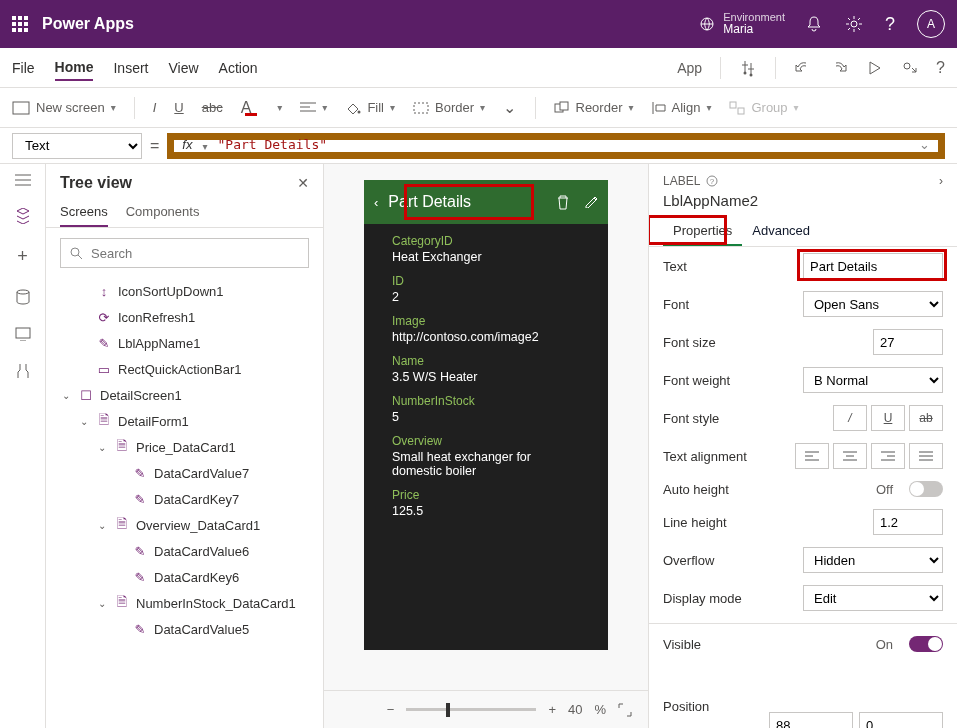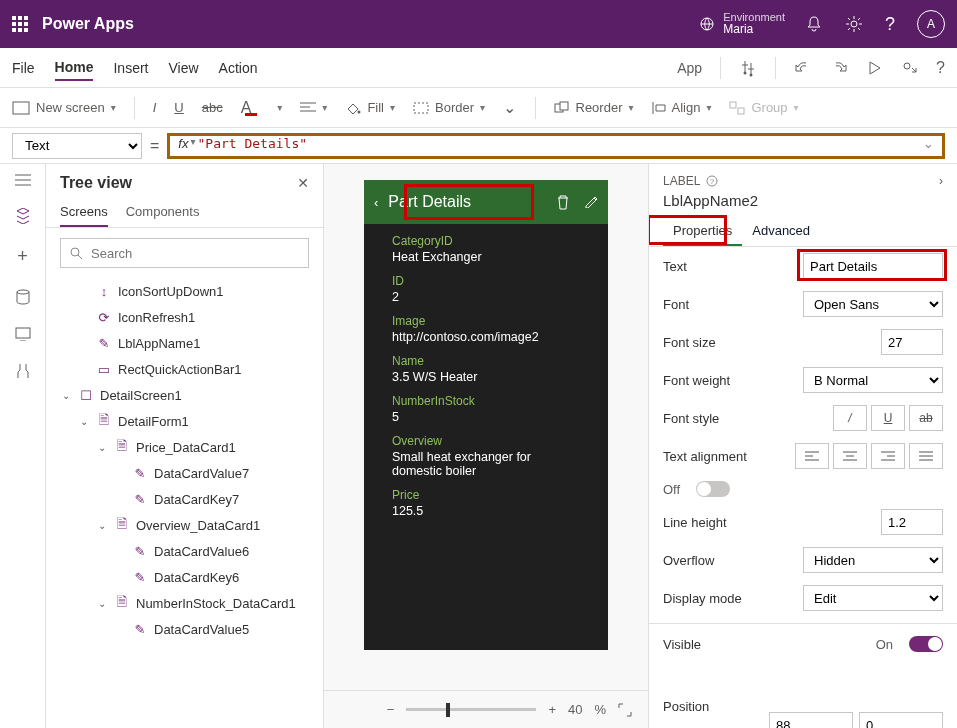--- a/index.html
+++ b/index.html
@@ -23,21 +23,21 @@
   .menubar .right .divider{width:1px;height:22px;background:#e1dfdd;}
   
   .cmdbar { height:40px; border-bottom:1px solid #e1dfdd; display:flex; align-items:center; padding:0 12px; gap:18px; color:#605e5c;}
   .cmdbar .divider{width:1px;height:22px;background:#e1dfdd;}
   .cmdbar .btn{display:flex;align-items:center;gap:6px;cursor:pointer;}
   .chev{font-size:10px;color:#777;}
   
   .fbar { height:36px; display:flex; align-items:center; padding:8px 12px; gap:8px; border-bottom:1px solid #e1dfdd;}
   .fbar select, .propsel{ height:26px; border:1px solid #c8c6c4; background:#fff; padding:0 8px; min-width:130px;}
   .fbar .eq{font-size:16px;color:#605e5c;}
-  .fbar .fx{border:3px solid #a16207; height:26px; flex:1; display:flex; align-items:flex-start; padding:0 8px; gap:2px;}
+  .fbar .fx{border:7px solid #a16207; height:26px; flex:1; display:flex; align-items:flex-end; padding:0 8px; gap:10px;}
   .fbar .fx .fxsym{font-style:italic;color:#333;}
   .fbar .fx .formula{color:#a31515; font-family:Consolas,monospace; font-size:13px;}
   .fbar .fx .exp{margin-left:auto;color:#888;}
   
   .main { display:flex; height:calc(728px - 48px - 40px - 40px - 36px); }
   .leftrail { width:46px; border-right:1px solid #e1dfdd; display:flex; flex-direction:column; align-items:center; padding-top:10px; gap:22px; color:#605e5c;}
   .leftrail .ic{cursor:pointer;}
   
   .treepanel { width:278px; border-right:1px solid #e1dfdd; display:flex; flex-direction:column;}
   .treehdr { padding:10px 14px 0; display:flex; align-items:center;}
@@ -72,21 +72,21 @@
   .propshdr{padding:10px 14px 4px; display:flex; align-items:center; gap:6px; color:#605e5c; font-size:12px;}
   .propshdr .go{margin-left:auto;}
   .propname{padding:0 14px 8px; font-size:15px;}
   .proptabs{display:flex; gap:0; padding:0 14px; border-bottom:1px solid #e1dfdd;}
   .proptabs .pt{padding:6px 10px; cursor:pointer; color:#0f172a; position:relative;}
   .proptabs .pt.active{color:#323130; border-bottom:2px solid #15803d;}
   .hlbox1{position:absolute; border:3px solid #c00; pointer-events:none;}
   .row{display:flex;align-items:center;padding:6px 14px;gap:10px;}
   .row .lbl{flex:1;color:#323130;}
   .row input[type=text], .row select{height:26px;border:1px solid #c8c6c4;padding:0 6px;font-size:13px;background:#fff;}
-  .row .w140{width:140px;} .row .w70{width:62px;margin-left:36px;} .row .w64{width:84px;margin-top:48px;}
+  .row .w140{width:140px;} .row .w70{width:70px;margin-left:36px;} .row .w64{width:84px;margin-top:48px;}
   .seggrp{display:flex;gap:4px;}
   .seg{width:34px;height:26px;border:1px solid #c8c6c4;display:flex;align-items:center;justify-content:center;color:#555;cursor:pointer;font-size:12px;}
   .toggle{width:34px;height:16px;border-radius:8px;background:#c8c6c4;position:relative;}
   .toggle .knob{position:absolute;top:1px;width:14px;height:14px;border-radius:50%;background:#fff;}
   .toggle.off .knob{left:1px;}
   .toggle.on{background:#742774;} .toggle.on .knob{right:1px;}
   .hr{height:1px;background:#e1dfdd;margin:6px 0;}
   .pair{display:flex;gap:6px;}
   .sublbl{font-size:10px;color:#888;text-align:center;width:64px;}
   svg{display:block;}
@@ -478,20 +478,21 @@
             </svg>
           </div>
         <div class="seg">
             <svg width="14" height="10">
               <path d="M0 1h14M0 5h14M0 9h14" stroke="#555"></path>
             </svg>
           </div>
       </div>
     </div>
     <div class="row">
+      <span class="lbl">Auto height</span>
       <span style="margin-right:6px;color:#605e5c;">Off</span>
       <div class="toggle off">
           <div class="knob"></div>
         </div>
     </div>
     <div class="row">
       <span class="lbl">Line height</span>
       <input class="w70" type="text" value="1.2" style="">
     </div>
     <div class="row">

